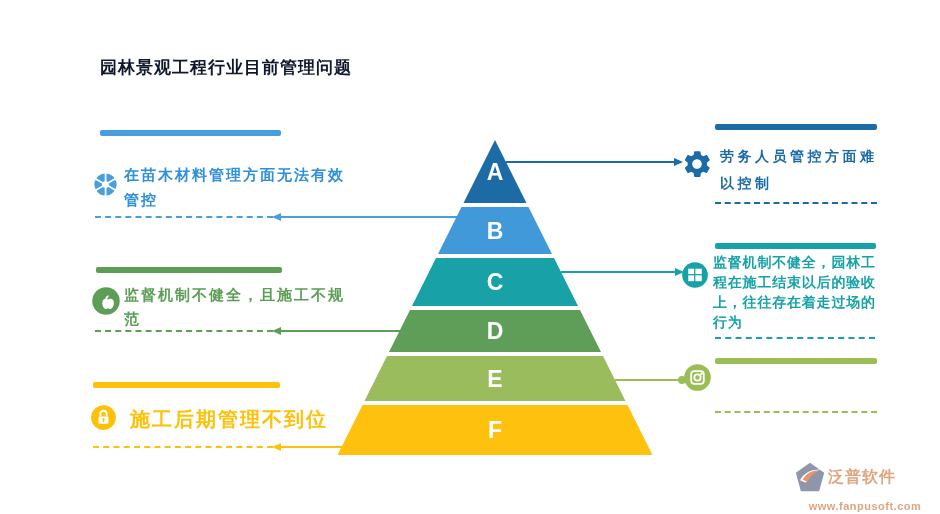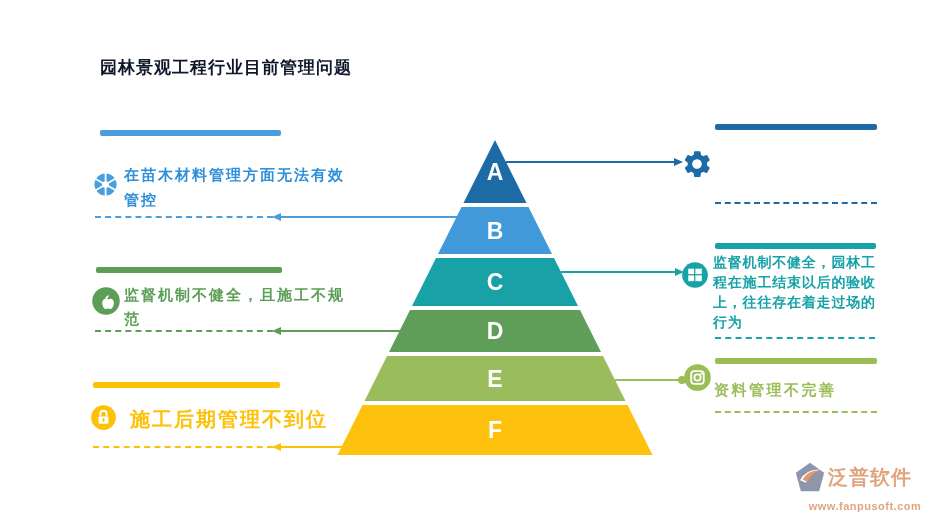--- a/index.html
+++ b/index.html
@@ -73,21 +73,21 @@
   
   .pyramid{position:absolute;left:337px;top:140px;width:316px;height:316px;}
   .pyramid text{
     fill:#fff;font-weight:bold;font-size:23px;text-anchor:middle;
     font-family:"Liberation Sans","DejaVu Sans",sans-serif;
   }
 
   
   .brand{position:absolute;left:794px;top:462px;width:142px;}
   .brand-row{display:flex;align-items:center;gap:2px;}
-  .brand-name{font-size:20px;font-weight:bold;color:#DFA57F;letter-spacing:1px;white-space:nowrap;}
+  .brand-name{font-size:16px;font-weight:bold;color:#DFA57F;letter-spacing:1px;white-space:nowrap;}
   .brand-url{font-size:11px;font-weight:bold;color:#DFA57F;text-align:center;margin-top:8px;letter-spacing:0.5px;}
 </style>
 </head>
 <body>
 
 <div class="canvas">
 
   <h1 class="title">园林景观工程行业目前管理问题</h1>
 
   <svg class="pyramid" id="pyramid-svg" viewBox="0 0 316 316">
@@ -148,20 +148,21 @@
   <p class="txt txt-l3" style="--c: #FDC108;">施工后期管理不到位</p>
   <div class="dash dash-l3" style="--c: #FDC108;"></div>
   <div class="conn arrow-left conn-f" style="--c: #FDC108;"></div>
 
   <div class="bar bar-r1" style="--c: #1C6BA6;"></div>
   <span class="icon icon-r1" style="--c: #1C6BA6;">
     <svg viewBox="0 0 24 24">
         <path fill="currentColor" d="M19.4 13c.04-.32.06-.66.06-1s-.02-.68-.07-1l2.03-1.58c.18-.14.23-.41.11-.61l-1.92-3.32c-.12-.21-.37-.29-.59-.21l-2.39.96c-.5-.38-1.03-.7-1.62-.94L14.6 2.8c-.03-.24-.24-.42-.48-.42h-3.84c-.24 0-.44.18-.47.42l-.36 2.54c-.59.24-1.13.57-1.62.94l-2.39-.96c-.22-.08-.47 0-.59.21L2.93 8.85c-.12.2-.07.47.11.61L5.07 11c-.05.32-.08.66-.08 1s.03.68.08 1l-2.03 1.58c-.18.14-.23.41-.11.61l1.92 3.32c.12.21.37.29.59.21l2.39-.96c.5.38 1.03.7 1.62.94l.36 2.54c.03.24.23.42.47.42h3.84c.24 0 .45-.18.48-.42l.36-2.54c.59-.24 1.12-.57 1.62-.94l2.39.96c.22.08.47 0 .59-.21l1.92-3.32c.12-.2.07-.47-.11-.61L19.4 13zM12 15.6c-1.98 0-3.6-1.62-3.6-3.6s1.62-3.6 3.6-3.6 3.6 1.62 3.6 3.6-1.62 3.6-3.6 3.6z"></path>
       </svg>
   </span>
+  <p class="txt txt-r1" style="--c: #1C6BA6;">劳务人员管控方面难以控制</p>
   <div class="dash dash-r1" style="--c: #1C6BA6;"></div>
   <div class="conn arrow-right conn-a" style="--c: #1C6BA6;"></div>
 
   <div class="bar bar-r2" style="--c: #17A2A8;"></div>
   <span class="icon icon-r2" style="--c: #17A2A8;">
     <svg viewBox="0 0 24 24">
         <circle cx="12" cy="12" r="11" fill="currentColor"></circle>
       <rect x="6.2" y="6.6" width="5" height="4.6" fill="#fff"></rect>
       <rect x="12.3" y="6.6" width="5.5" height="4.6" fill="#fff"></rect>
       <rect x="6.2" y="12.3" width="5" height="5" fill="#fff"></rect>
@@ -174,21 +175,20 @@
 
   <div class="bar bar-r3" style="--c: #9ABD56;"></div>
   <span class="icon icon-r3" style="--c: #9ABD56;">
     <svg viewBox="0 0 24 24">
         <circle cx="12" cy="12" r="11" fill="currentColor"></circle>
       <rect x="6.8" y="6.8" width="10.4" height="10.4" rx="2.6" fill="none" stroke="#fff" stroke-width="1.5"></rect>
       <circle cx="12" cy="12" r="2.6" fill="none" stroke="#fff" stroke-width="1.5"></circle>
       <circle cx="15.3" cy="8.8" r="1" fill="#fff"></circle>
       </svg>
   </span>
-  <p class="txt txt-r3" style="--c: #9ABD56;">资料管理不完善</p>
   <div class="dash dash-r3" style="--c: #9ABD56;"></div>
   <div class="conn dot-right conn-e" style="--c: #9ABD56;"></div>
 
   <div class="brand">
     <div class="brand-row">
       <span class="icon" style="position:static;width:32px;height:30px;">
         <svg viewBox="0 0 36 36">
           <polygon points="18,1 35,13 29,35 7,35 1,13" fill="#8D96AB"></polygon>
           <path d="M6 22 Q13 8 31 9 Q19 12 13 25 Z" fill="#fff"></path>
           <path d="M9 21 Q15 10 30 10 Q20 13 15 24 Z" fill="#E8956D"></path>

